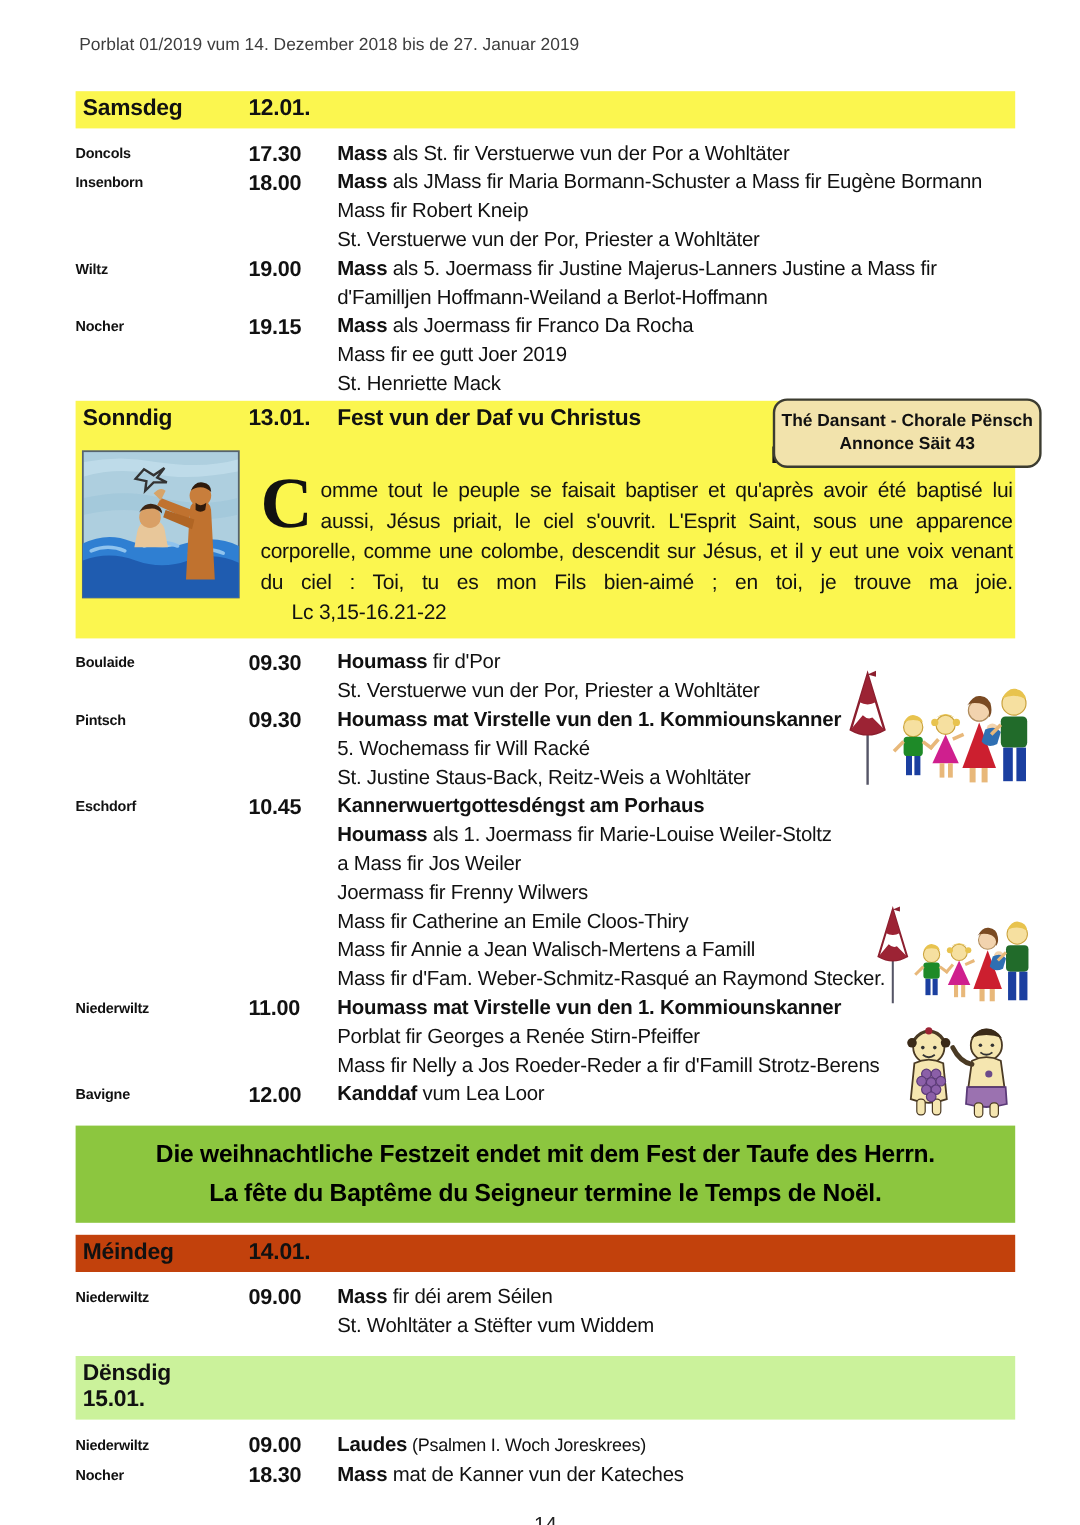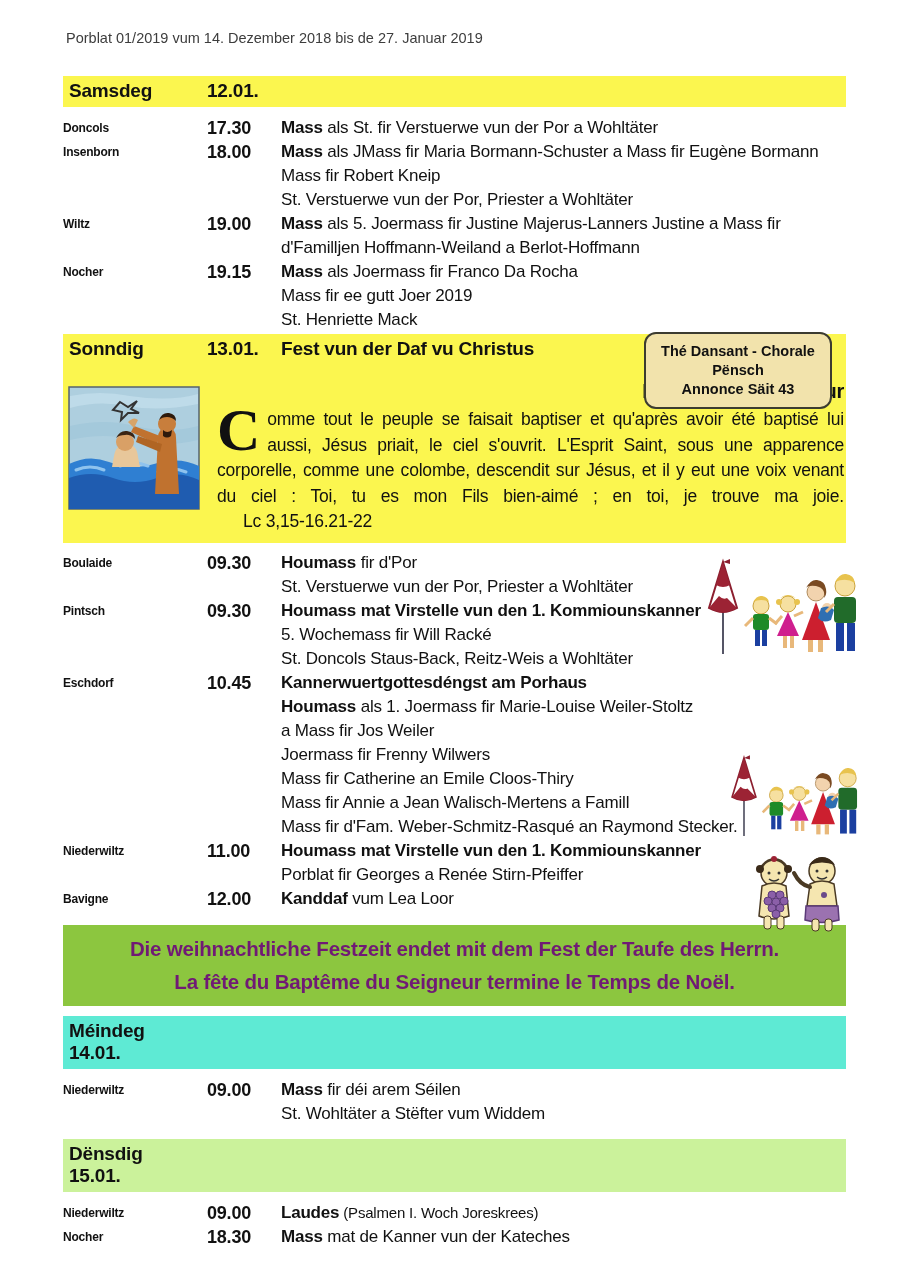--- a/index.html
+++ b/index.html
@@ -32,44 +32,44 @@
   .entry .place { width:144px; flex-shrink:0; font-weight:bold; font-size:12px; line-height:24px; }
   .entry .time  { width:74px;  flex-shrink:0; font-weight:bold; font-size:18px; line-height:24px; }
   .entry .lines { flex:1; }
   .line { font-size:17px; line-height:24px; }
   .line b { font-weight:bold; }
   .line.italic { font-style:italic; }
   .line .small { font-size:15px; }
 
   
   .sonndig-block { padding:0 0 8px 0; margin:2px 0 8px 0; }
-  .sonndig-block .day-banner { margin-bottom:13px; background:transparent; }
+  .sonndig-block .day-banner { margin-bottom:2px; background:transparent; }
   .sb-row { display:flex; padding:0 2px 0 5px; }
   .sb-img { width:132px; flex-shrink:0; margin-top:8px; }
   .sb-right { flex:1; padding-left:17px; }
   .subtitle { text-align:right; font-weight:bold; font-size:20px; line-height:26px; margin-bottom:3px; }
   .gospel { text-align:justify; font-size:17.5px; line-height:25.5px; }
   .gospel .dropcap {
     float:left; font-family:"Liberation Serif", serif; font-weight:bold;
     font-size:60px; line-height:47px; padding-right:7px;
   }
   .gospel .ref { display:inline-block; margin-left:26px; white-space:nowrap; }
 
   
   .note-box {
-    position:absolute; left:644px; top:332px; width:188px;
+    position:absolute; left:644px; top:332px; width:224px;
     background:#F2E3AC; border:2.5px solid #3c3c30; border-radius:12px;
     text-align:center; font-weight:bold; font-size:14.5px; line-height:19px;
     padding:8px 4px; box-sizing:border-box; letter-spacing:0;
   }
 
   
   .notice {
     background:#8CC63F; text-align:center; font-weight:bold;
-    font-size:20.5px; line-height:33px; color:#701a75;
+    font-size:20.5px; line-height:33px; color:#000000;
     padding:7px 0 8px 0; margin:14px 0 10px 0;
     font-family:"Liberation Sans", sans-serif;
   }
 
   .page-number { text-align:center; font-size:17px; color:#222; margin-top:20px; letter-spacing:0; }
 
   
   .clip { position:absolute; }
   #family1 { left:703px; top:556px; }
   #family2 { left:727px; top:751px; }
@@ -172,21 +172,21 @@
             <div class="line"><b>Houmass</b> fir d'Por</div>
             <div class="line">St. Verstuerwe vun der Por, Priester a Wohltäter</div>
           </div>
         </div>
         <div class="entry">
           <div class="place">Pintsch</div>
           <div class="time">09.30</div>
           <div class="lines">
             <div class="line"><b>Houmass mat Virstelle vun den 1. Kommiounskanner</b></div>
             <div class="line">5. Wochemass fir Will Racké</div>
-            <div class="line">St. Doncols Staus-Back, Reitz-Weis a Wohltäter</div>
+            <div class="line">St. Justine Staus-Back, Reitz-Weis a Wohltäter</div>
           </div>
         </div>
         <div class="entry">
           <div class="place">Eschdorf</div>
           <div class="time">10.45</div>
           <div class="lines">
             <div class="line"><b>Kannerwuertgottesdéngst am Porhaus</b></div>
             <div class="line"><b>Houmass</b> als 1. Joermass fir Marie-Louise Weiler-Stoltz</div>
             <div class="line">a Mass fir Jos Weiler</div>
             <div class="line">Joermass fir Frenny Wilwers</div>
@@ -194,37 +194,38 @@
             <div class="line">Mass fir Annie a Jean Walisch-Mertens a Famill</div>
             <div class="line">Mass fir d'Fam. Weber-Schmitz-Rasqué an Raymond Stecker.</div>
           </div>
         </div>
         <div class="entry">
           <div class="place">Niederwiltz</div>
           <div class="time">11.00</div>
           <div class="lines">
             <div class="line"><b>Houmass mat Virstelle vun den 1. Kommiounskanner</b></div>
             <div class="line">Porblat fir Georges a Renée Stirn-Pfeiffer</div>
+            <div class="line">Mass fir Nelly a Jos Roeder-Reder a fir d'Famill Strotz-Berens</div>
           </div>
         </div>
         <div class="entry">
           <div class="place">Bavigne</div>
           <div class="time">12.00</div>
           <div class="lines">
             <div class="line"><b>Kanddaf</b> vum Lea Loor</div>
           </div>
         </div>
       </div>
 
     <div class="notice" style="background: rgb(140, 198, 63);">
       <div>Die weihnachtliche Festzeit endet mit dem Fest der Taufe des Herrn.</div>
       <div>La fête du Baptême du Seigneur termine le Temps de Noël.</div>
     </div>
 
-    <div class="day-banner bg-lgreen" style="background: #5eead4; flex-direction: column;">
+    <div class="day-banner bg-lgreen" style="background: #c2410c;">
       <div class="day">Méindeg</div>
       <div class="date">14.01.</div>
     </div>
     <div>
         <div class="entry">
           <div class="place">Niederwiltz</div>
           <div class="time">09.00</div>
           <div class="lines">
             <div class="line"><b>Mass</b> fir déi arem Séilen</div>
             <div class="line">St. Wohltäter a Stëfter vum Widdem</div>

